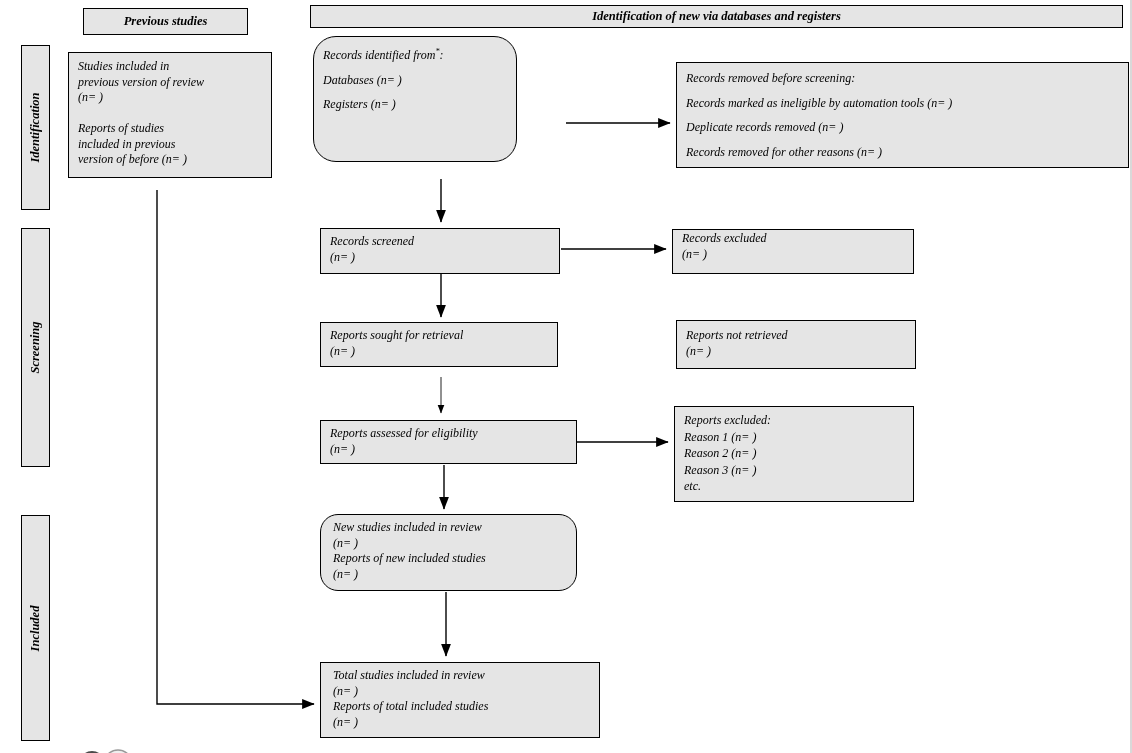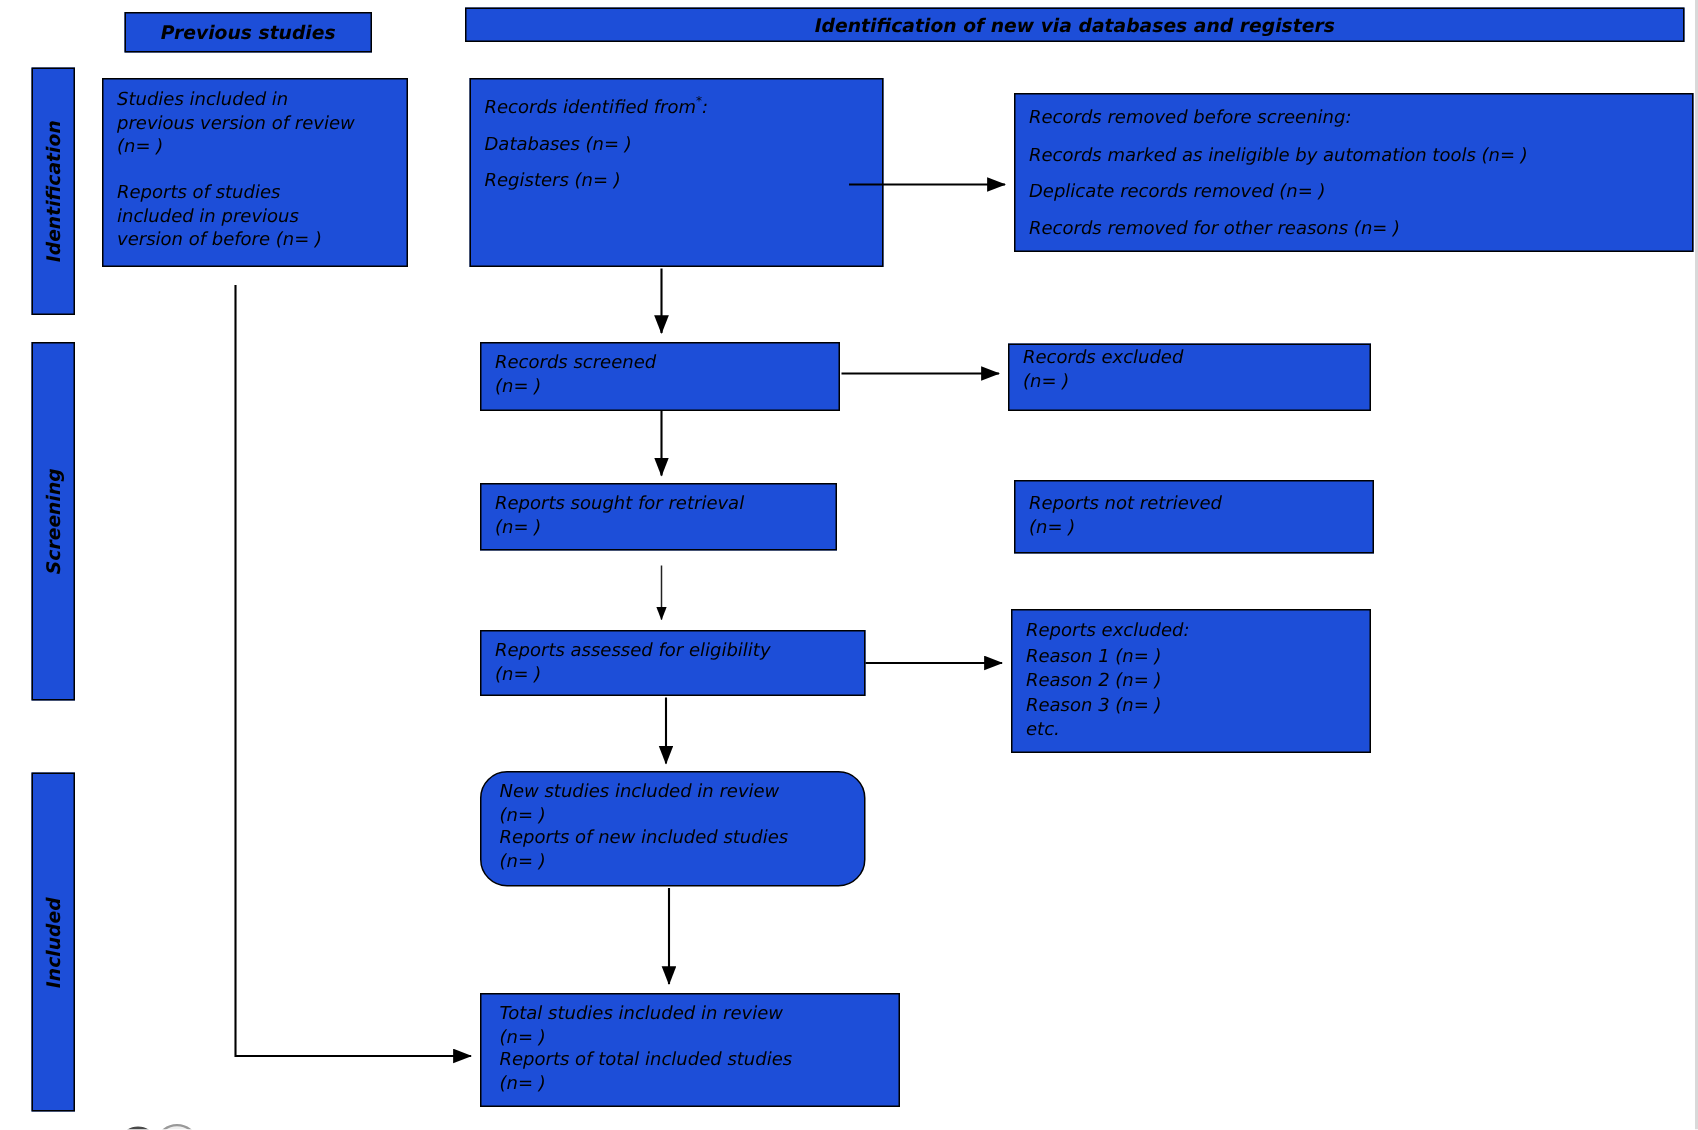--- a/index.html
+++ b/index.html
@@ -3,22 +3,22 @@
 <meta charset="utf-8">
 <style>
   html,body{margin:0;padding:0;}
   body{
     width:1132px;height:753px;position:relative;overflow:hidden;
     background:#ffffff;color:#000;
     font-family:"DejaVu Sans","Liberation Sans",sans-serif;
     font-style:italic;
   }
   .box{
-    position:absolute;border:1px solid #000;background:#1d4ed8;
-    box-sizing:border-box;font-size:12px;
+    position:absolute;border:1px solid #000;background:#e5e5e5;
+    box-sizing:border-box;font-size:12px;font-family:Liberation Serif, serif;
   }
   .hdr{
     display:flex;align-items:center;justify-content:center;
     font-weight:bold;font-size:12.5px;text-align:center;
   }
   .vert{display:flex;align-items:center;justify-content:center;}
   .vert .vlabel{
     transform:rotate(-90deg);white-space:nowrap;
     font-weight:bold;font-size:12.5px;
   }
@@ -56,21 +56,21 @@
 <div class="box txt" style="left:68px;top:52px;width:204px;height:126px;">
   <div class="line">Studies included in</div>
   <div class="line">previous version of review</div>
   <div class="line">(n= )</div>
   <div class="line"></div>
   <div class="line">Reports of studies</div>
   <div class="line">included in previous</div>
   <div class="line">version of before (n= )</div>
 </div>
 
-<div class="box txtw" style="left:313px;top:52px;width:276px;height:126px;">
+<div class="box txtw" style="left:313px;top:36px;width:204px;height:126px;border-radius:23px;">
   <div class="linew">
     <span>Records identified from</span><sup>*</sup><span>:</span>
   </div>
   <div class="linew">Databases (n= )</div>
   <div class="linew">Registers (n= )</div>
 </div>
 
 <div class="box txtw" style="left:676px;top:62px;width:453px;height:106px;">
   <div class="linew">Records removed before screening:</div>
   <div class="linew">Records marked as ineligible by automation tools (n= )</div>

